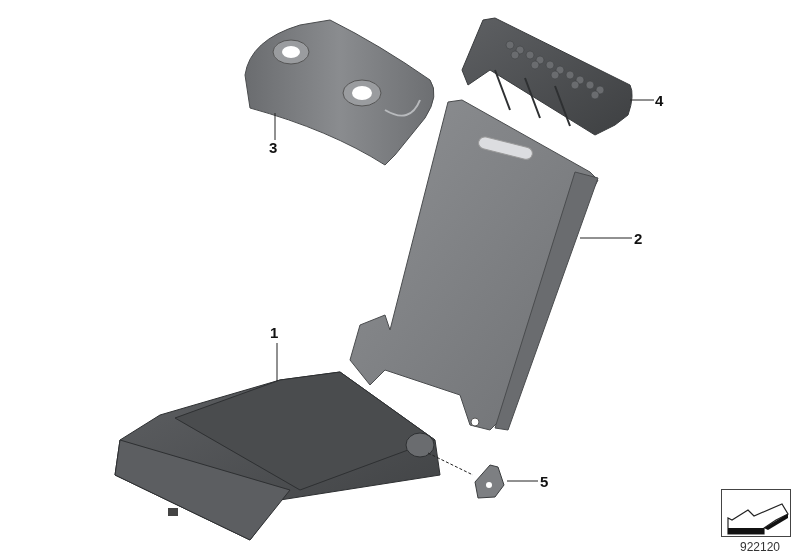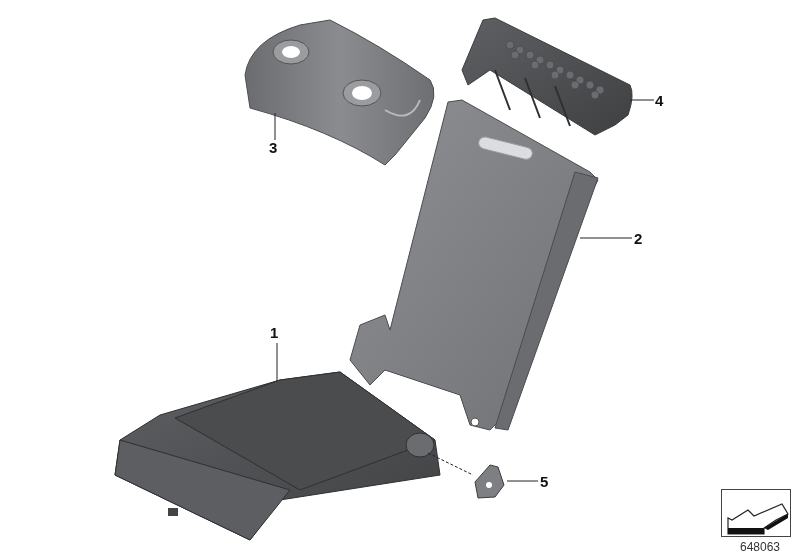--- a/index.html
+++ b/index.html
@@ -97,14 +97,14 @@
   <span class="callout" style="left:655px; top:93px;">4</span>
   <span class="callout" style="left:540px; top:474px;">5</span>
 
   <div class="nav-box">
     <svg width="68" height="46" viewBox="0 0 68 46">
       <path d="M6 28 L6 44 L42 44 L42 38 L54 30 L66 24 L60 14 L32 26 L26 20 L10 30 Z" fill="#ffffff" stroke="#222" stroke-width="1.2"></path>
       <path d="M6 38 L42 38 L42 44 L6 44 Z" fill="#111"></path>
       <path d="M42 38 L62 26 L66 24 L66 28 L46 40 Z" fill="#111"></path>
     </svg>
   </div>
-  <span class="diagram-id">648063</span>
+  <span class="diagram-id">922120</span>
 </div>
 
 </body></html>

